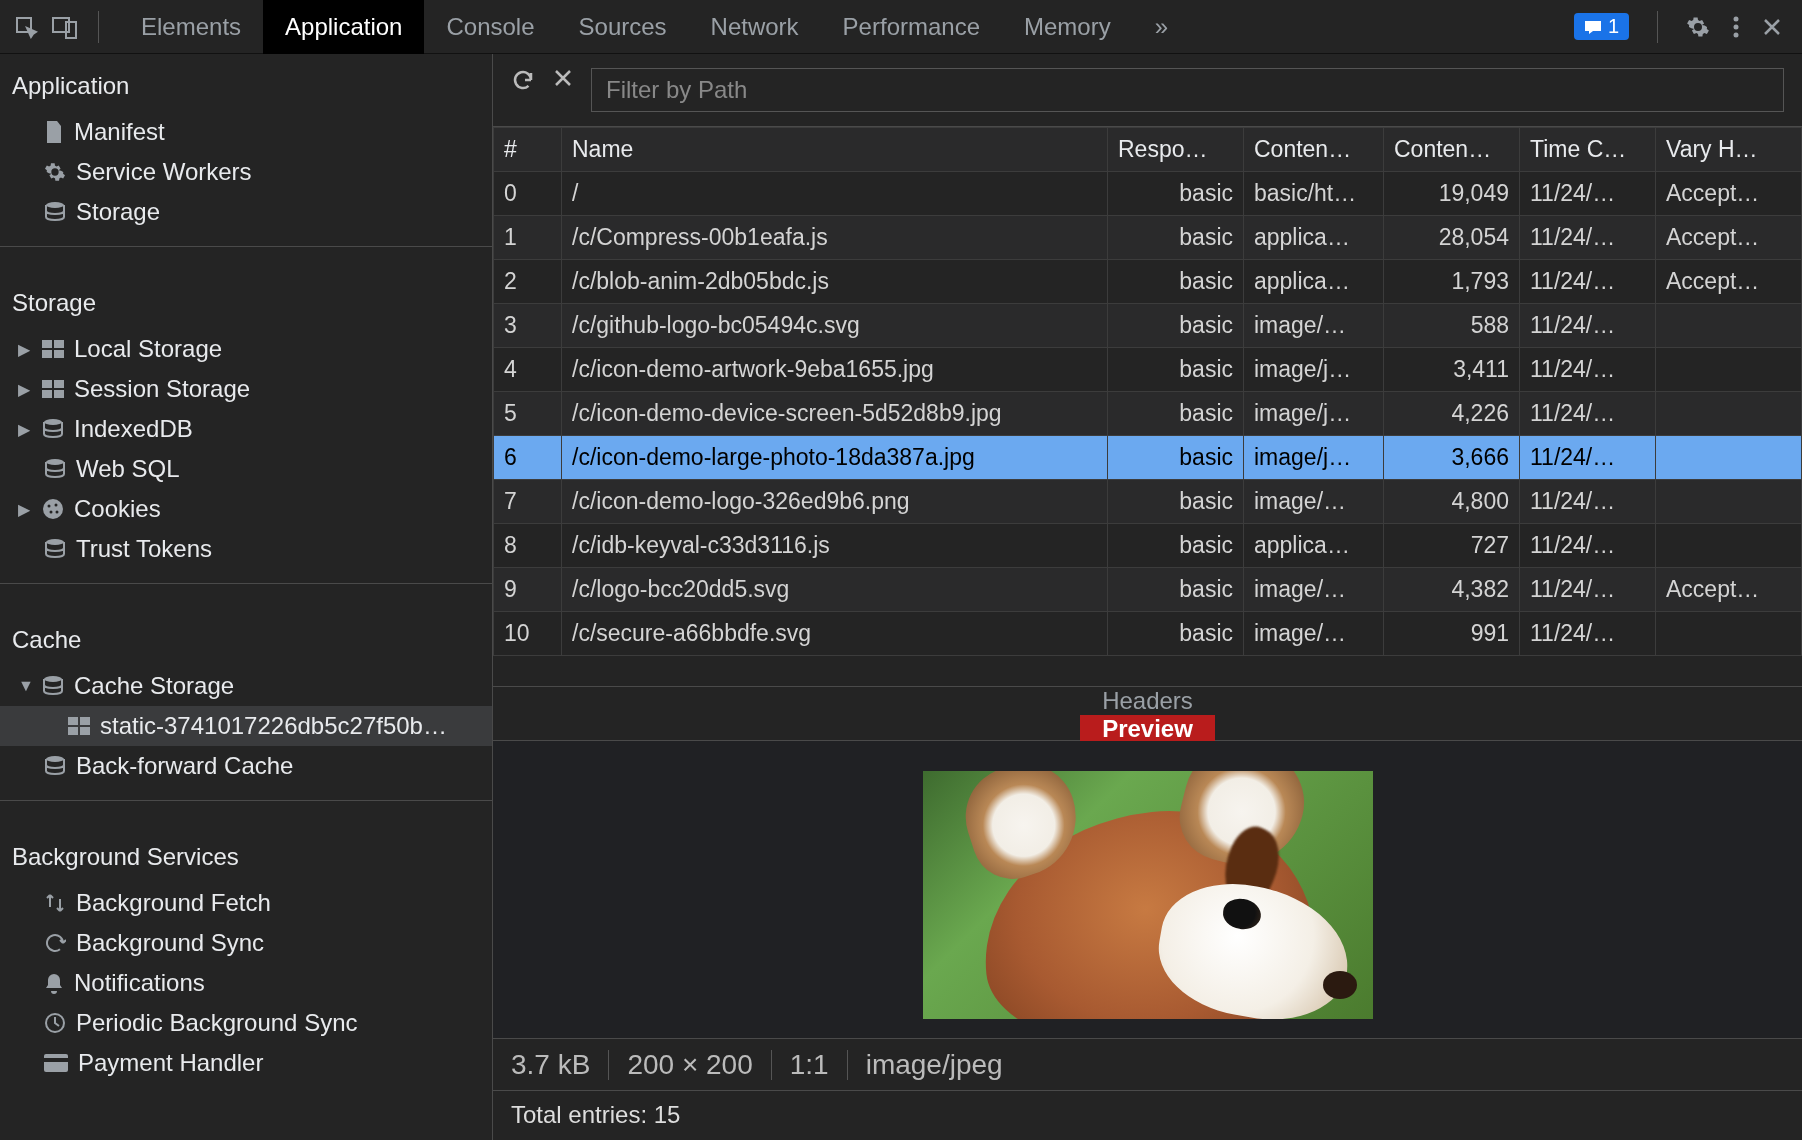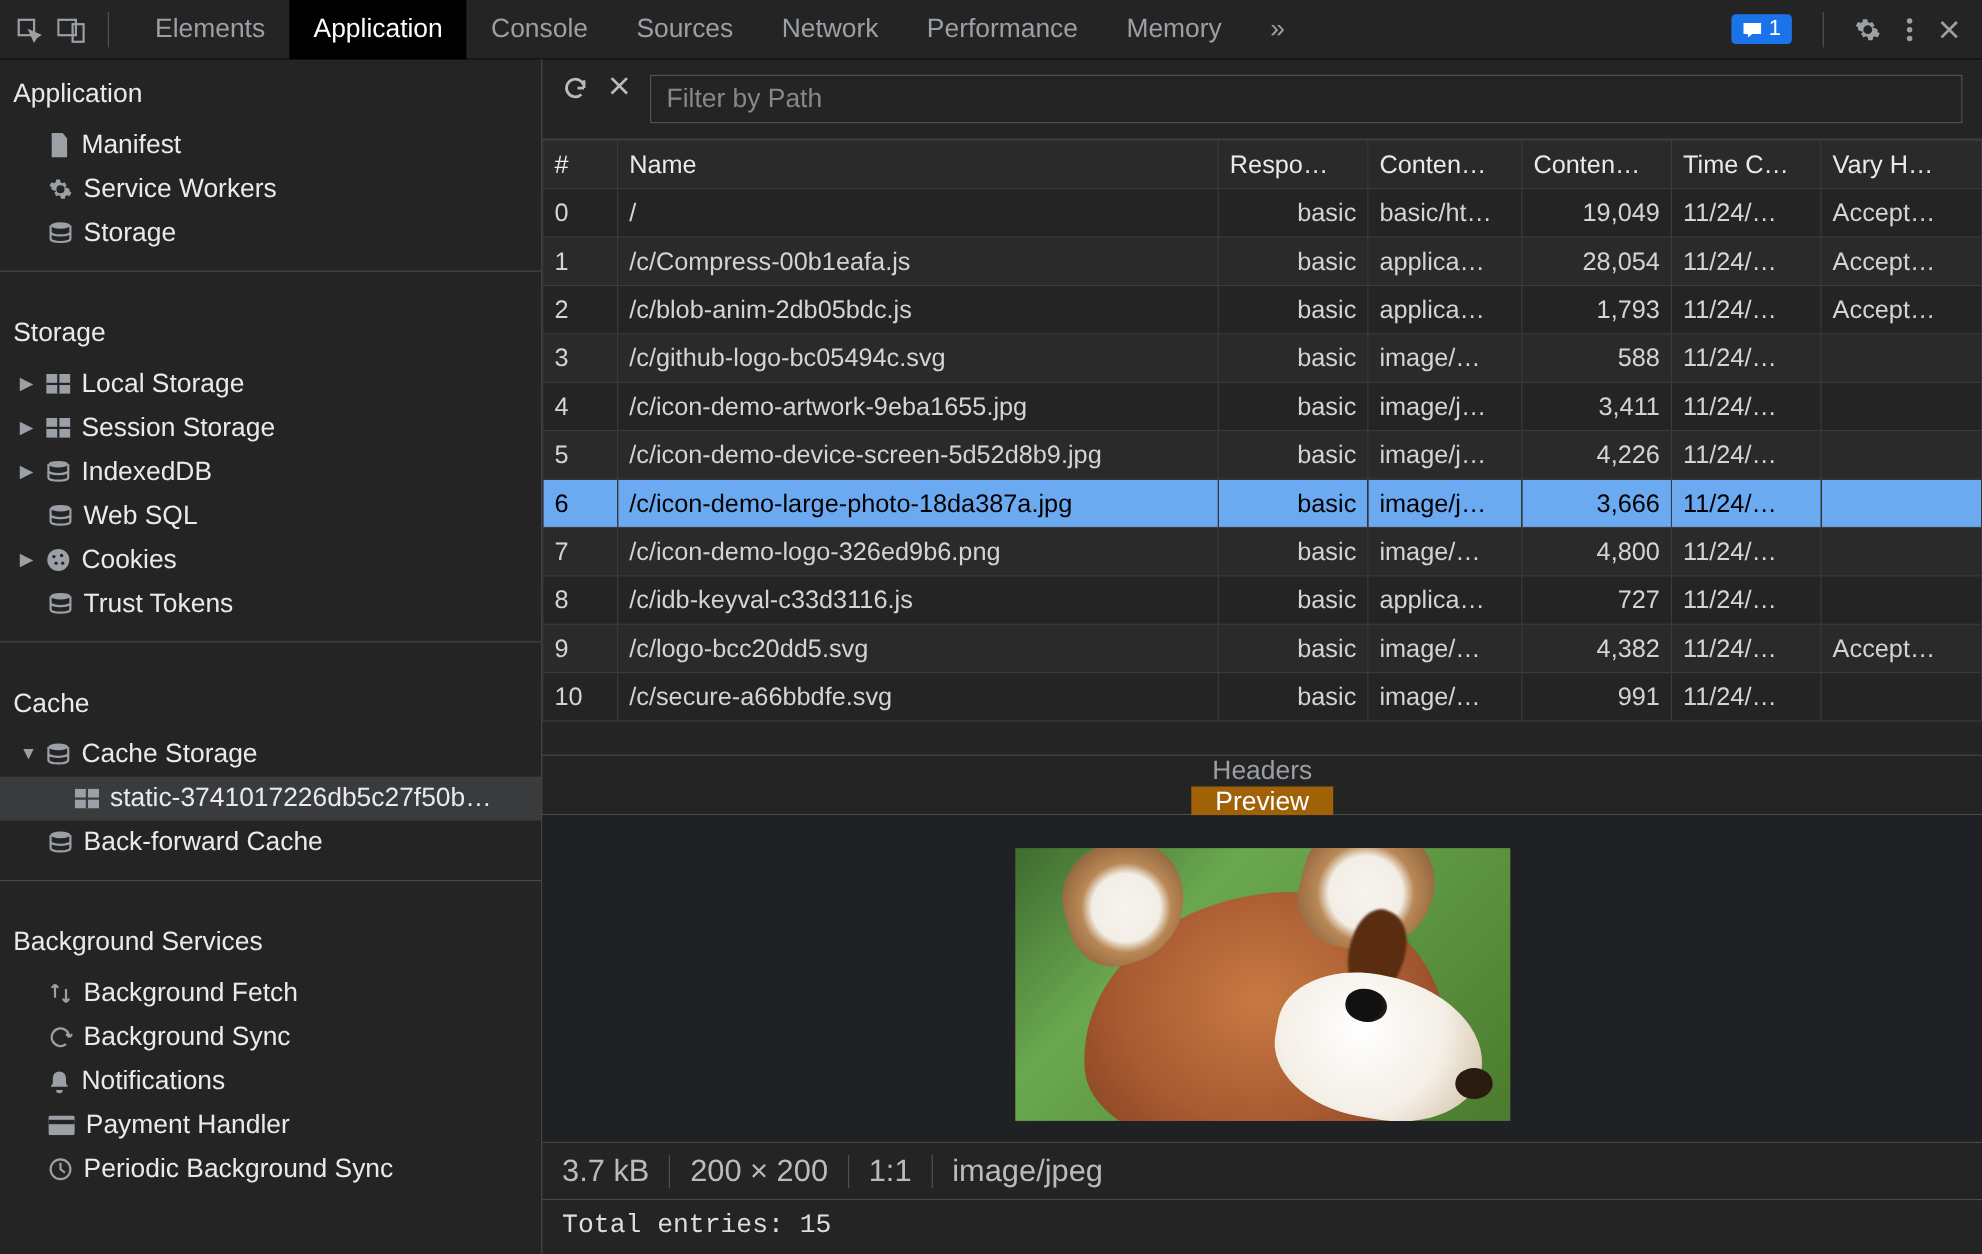--- a/index.html
+++ b/index.html
@@ -118,21 +118,21 @@
   .d-tabs {
     display:flex; align-items:center;
     height:54px;
     border-bottom:1px solid var(--border);
     flex-direction:column;
   }
   .d-tab {
     padding:0 22px; height:54px; display:flex; align-items:center;
     color:var(--fg-dim); font-size:24px; cursor:pointer;
   }
-  .d-tab.active { background:#a16207; color:#fff; }
+  .d-tab.active { background:#b91c1c; color:#fff;font-weight:bold; }
 
   
   .preview {
     flex:1;
     display:flex;
     align-items:flex-start;
     justify-content:center;
     padding:30px 0 10px 0;
     background:#202124;
     overflow:hidden;
@@ -197,21 +197,20 @@
     color:#bbb;
   }
   .statusbar .sep { width:1px; height:30px; background:#555; }
 
   .footer {
     height:50px;
     padding:10px 18px;
     border-top:1px solid var(--border);
     font-size:24px;
     color:#ddd;
-    font-family:Liberation Mono, monospace;
   }
 </style>
 </head>
 <body>
 
 <div class="topbar">
   <div class="tb-left">
     <span class="icon">
       <svg width="24" height="24" viewBox="0 0 24 24" fill="none" stroke="#9aa0a6" stroke-width="2">
         <rect x="3" y="3" width="14" height="14"></rect>
@@ -414,35 +413,35 @@
     <div class="tree-item">
       <span class="icon">
           <svg width="20" height="22" viewBox="0 0 20 22" fill="#9aa0a6">
             <path d="M10 2a6 6 0 016 6v5l2 3H2l2-3V8a6 6 0 016-6zM7 19a3 3 0 006 0"></path>
           </svg>
         </span>
       <span>Notifications</span>
     </div>
     <div class="tree-item">
       <span class="icon">
+          <svg width="22" height="22" viewBox="0 0 22 22" fill="none" stroke="#9aa0a6" stroke-width="2">
+            <circle cx="11" cy="11" r="9"></circle>
+            <path d="M11 5v6l4 3"></path>
+          </svg>
+        </span>
+      <span>Periodic Background Sync</span>
+    </div>
+    <div class="tree-item">
+      <span class="icon">
           <svg width="24" height="18" fill="#9aa0a6">
             <rect width="24" height="18" rx="2"></rect>
             <rect y="4" width="24" height="4" fill="#242424"></rect>
           </svg>
         </span>
       <span>Payment Handler</span>
-    </div>
-    <div class="tree-item">
-      <span class="icon">
-          <svg width="22" height="22" viewBox="0 0 22 22" fill="none" stroke="#9aa0a6" stroke-width="2">
-            <circle cx="11" cy="11" r="9"></circle>
-            <path d="M11 5v6l4 3"></path>
-          </svg>
-        </span>
-      <span>Periodic Background Sync</span>
     </div>
   </div>
 
   <div class="content">
     <div class="c-toolbar">
       <span class="icon">
         <svg width="24" height="24" viewBox="0 0 24 24" fill="none" stroke="#bbb" stroke-width="2.5">
             <path d="M20 12a8 8 0 10-2.5 5.8M20 12V5M20 12h-6"></path>
           </svg>
       </span>

